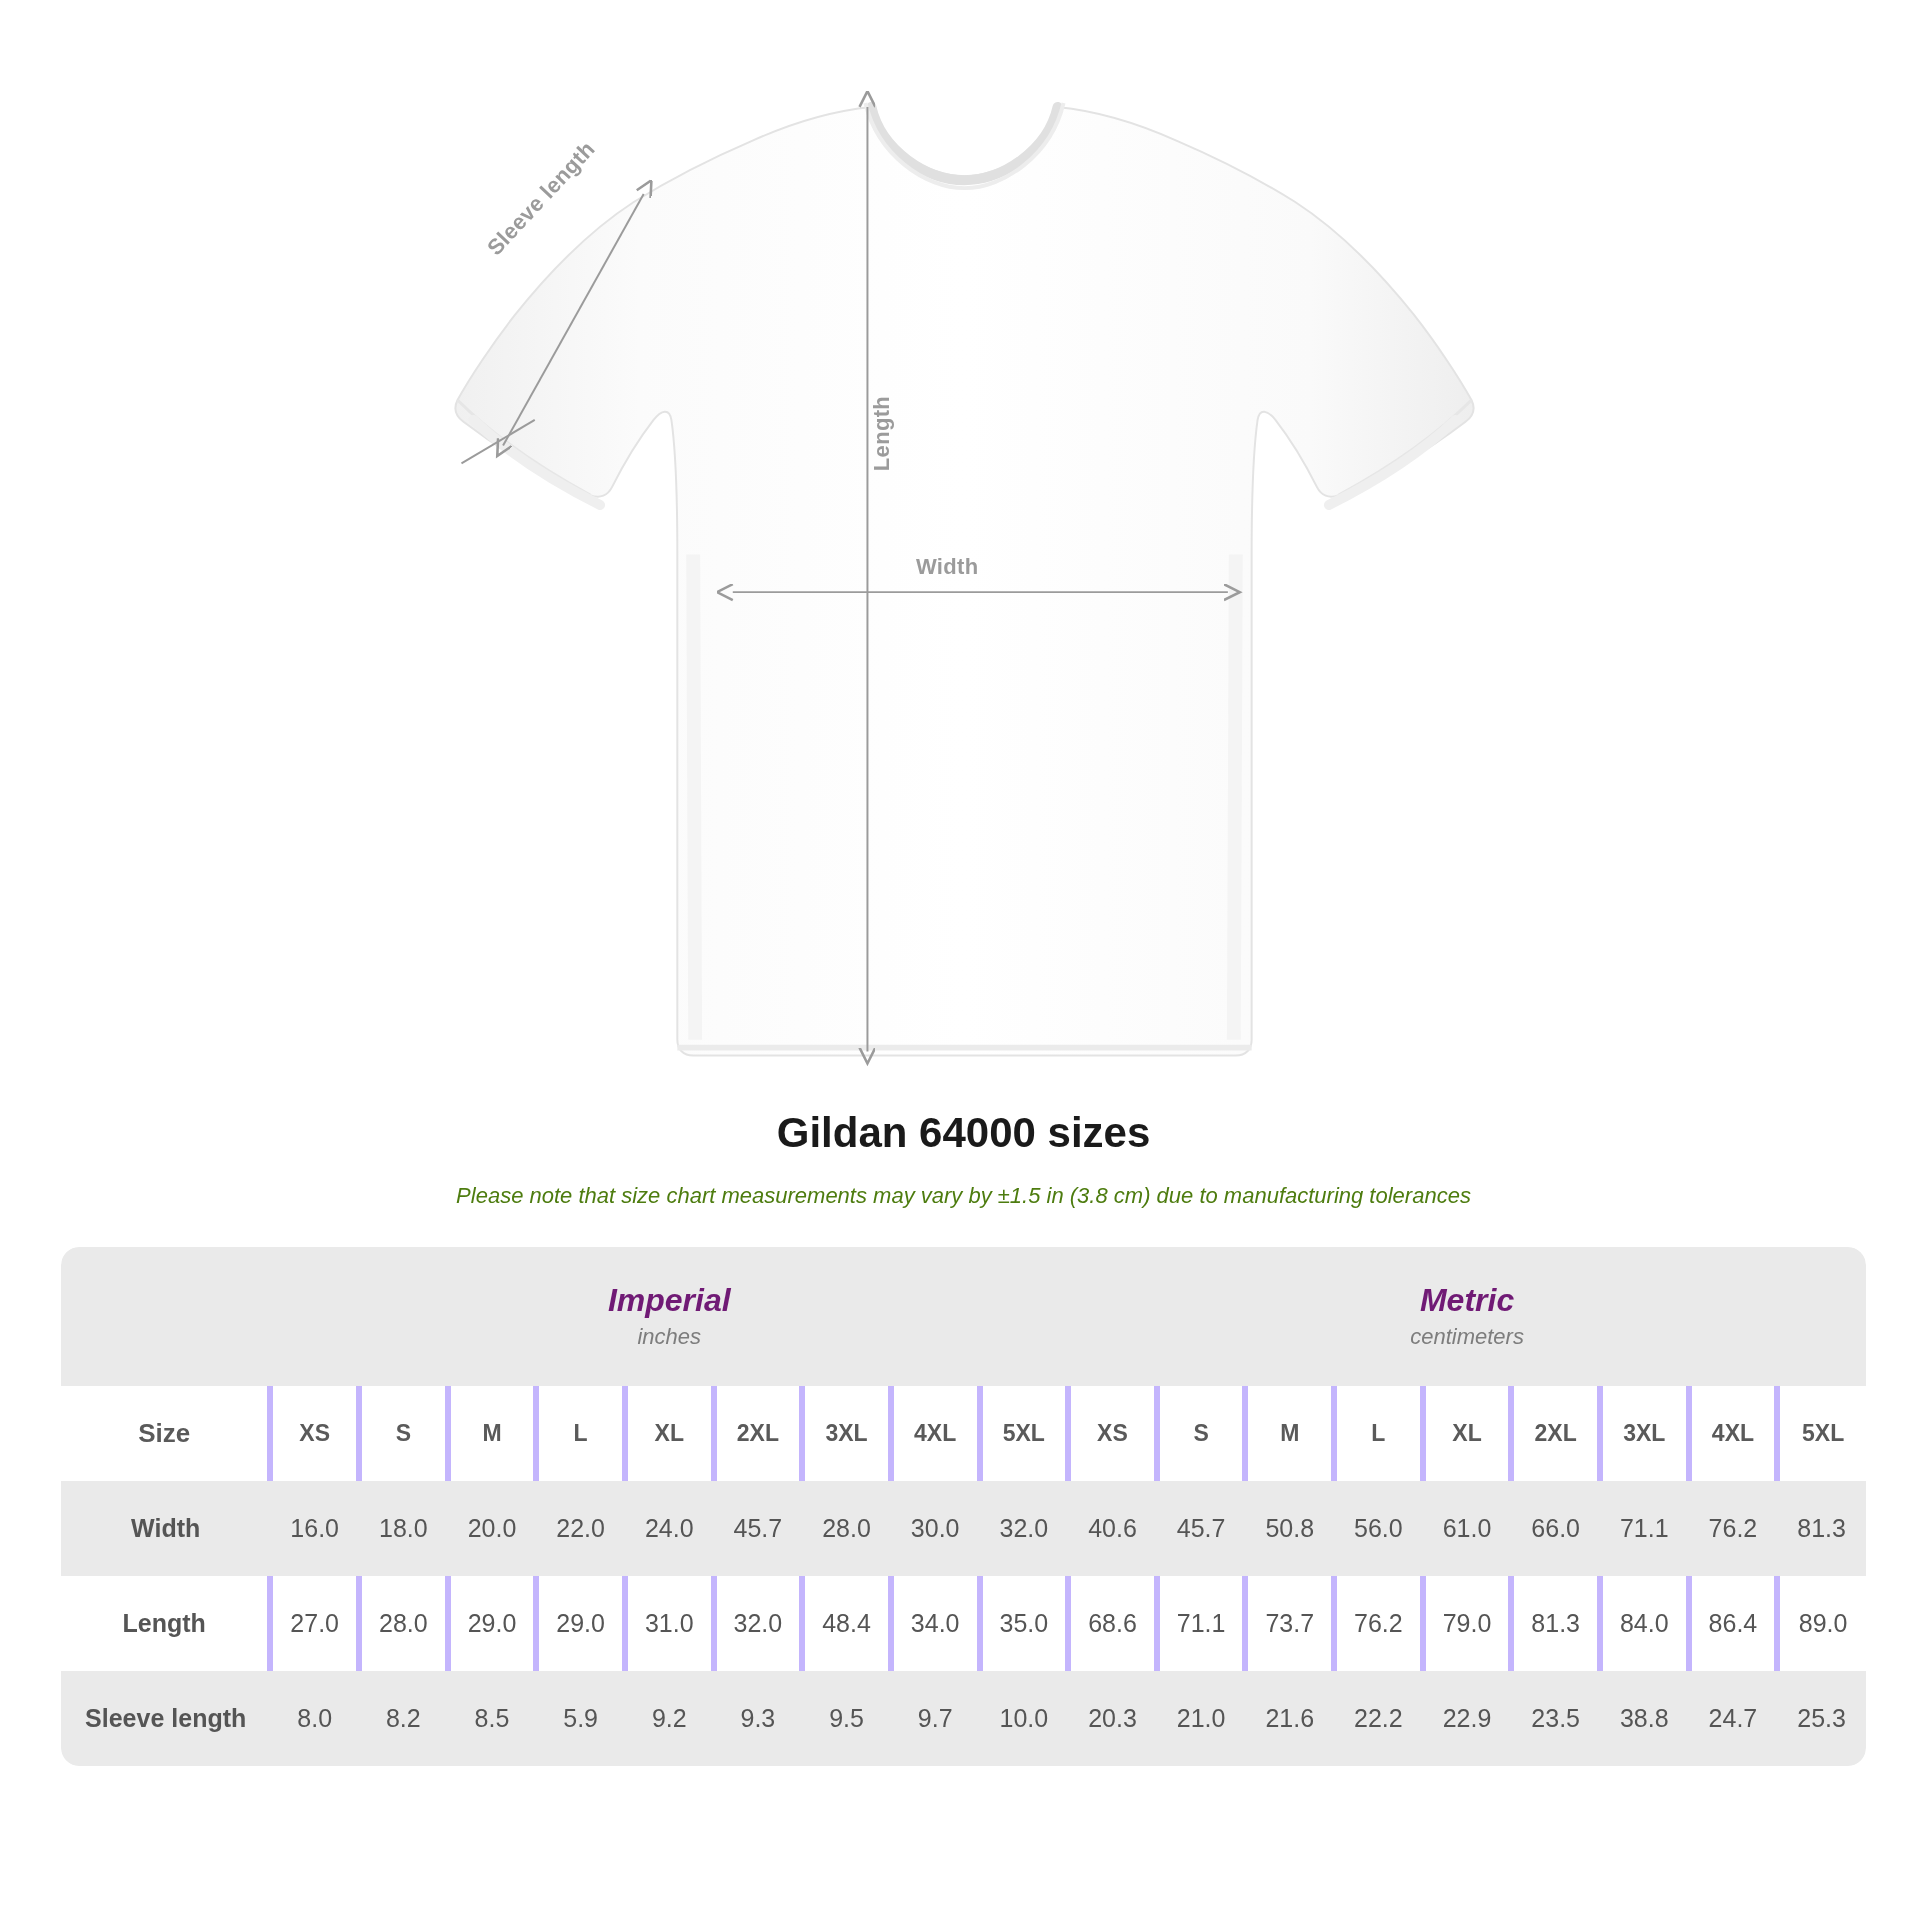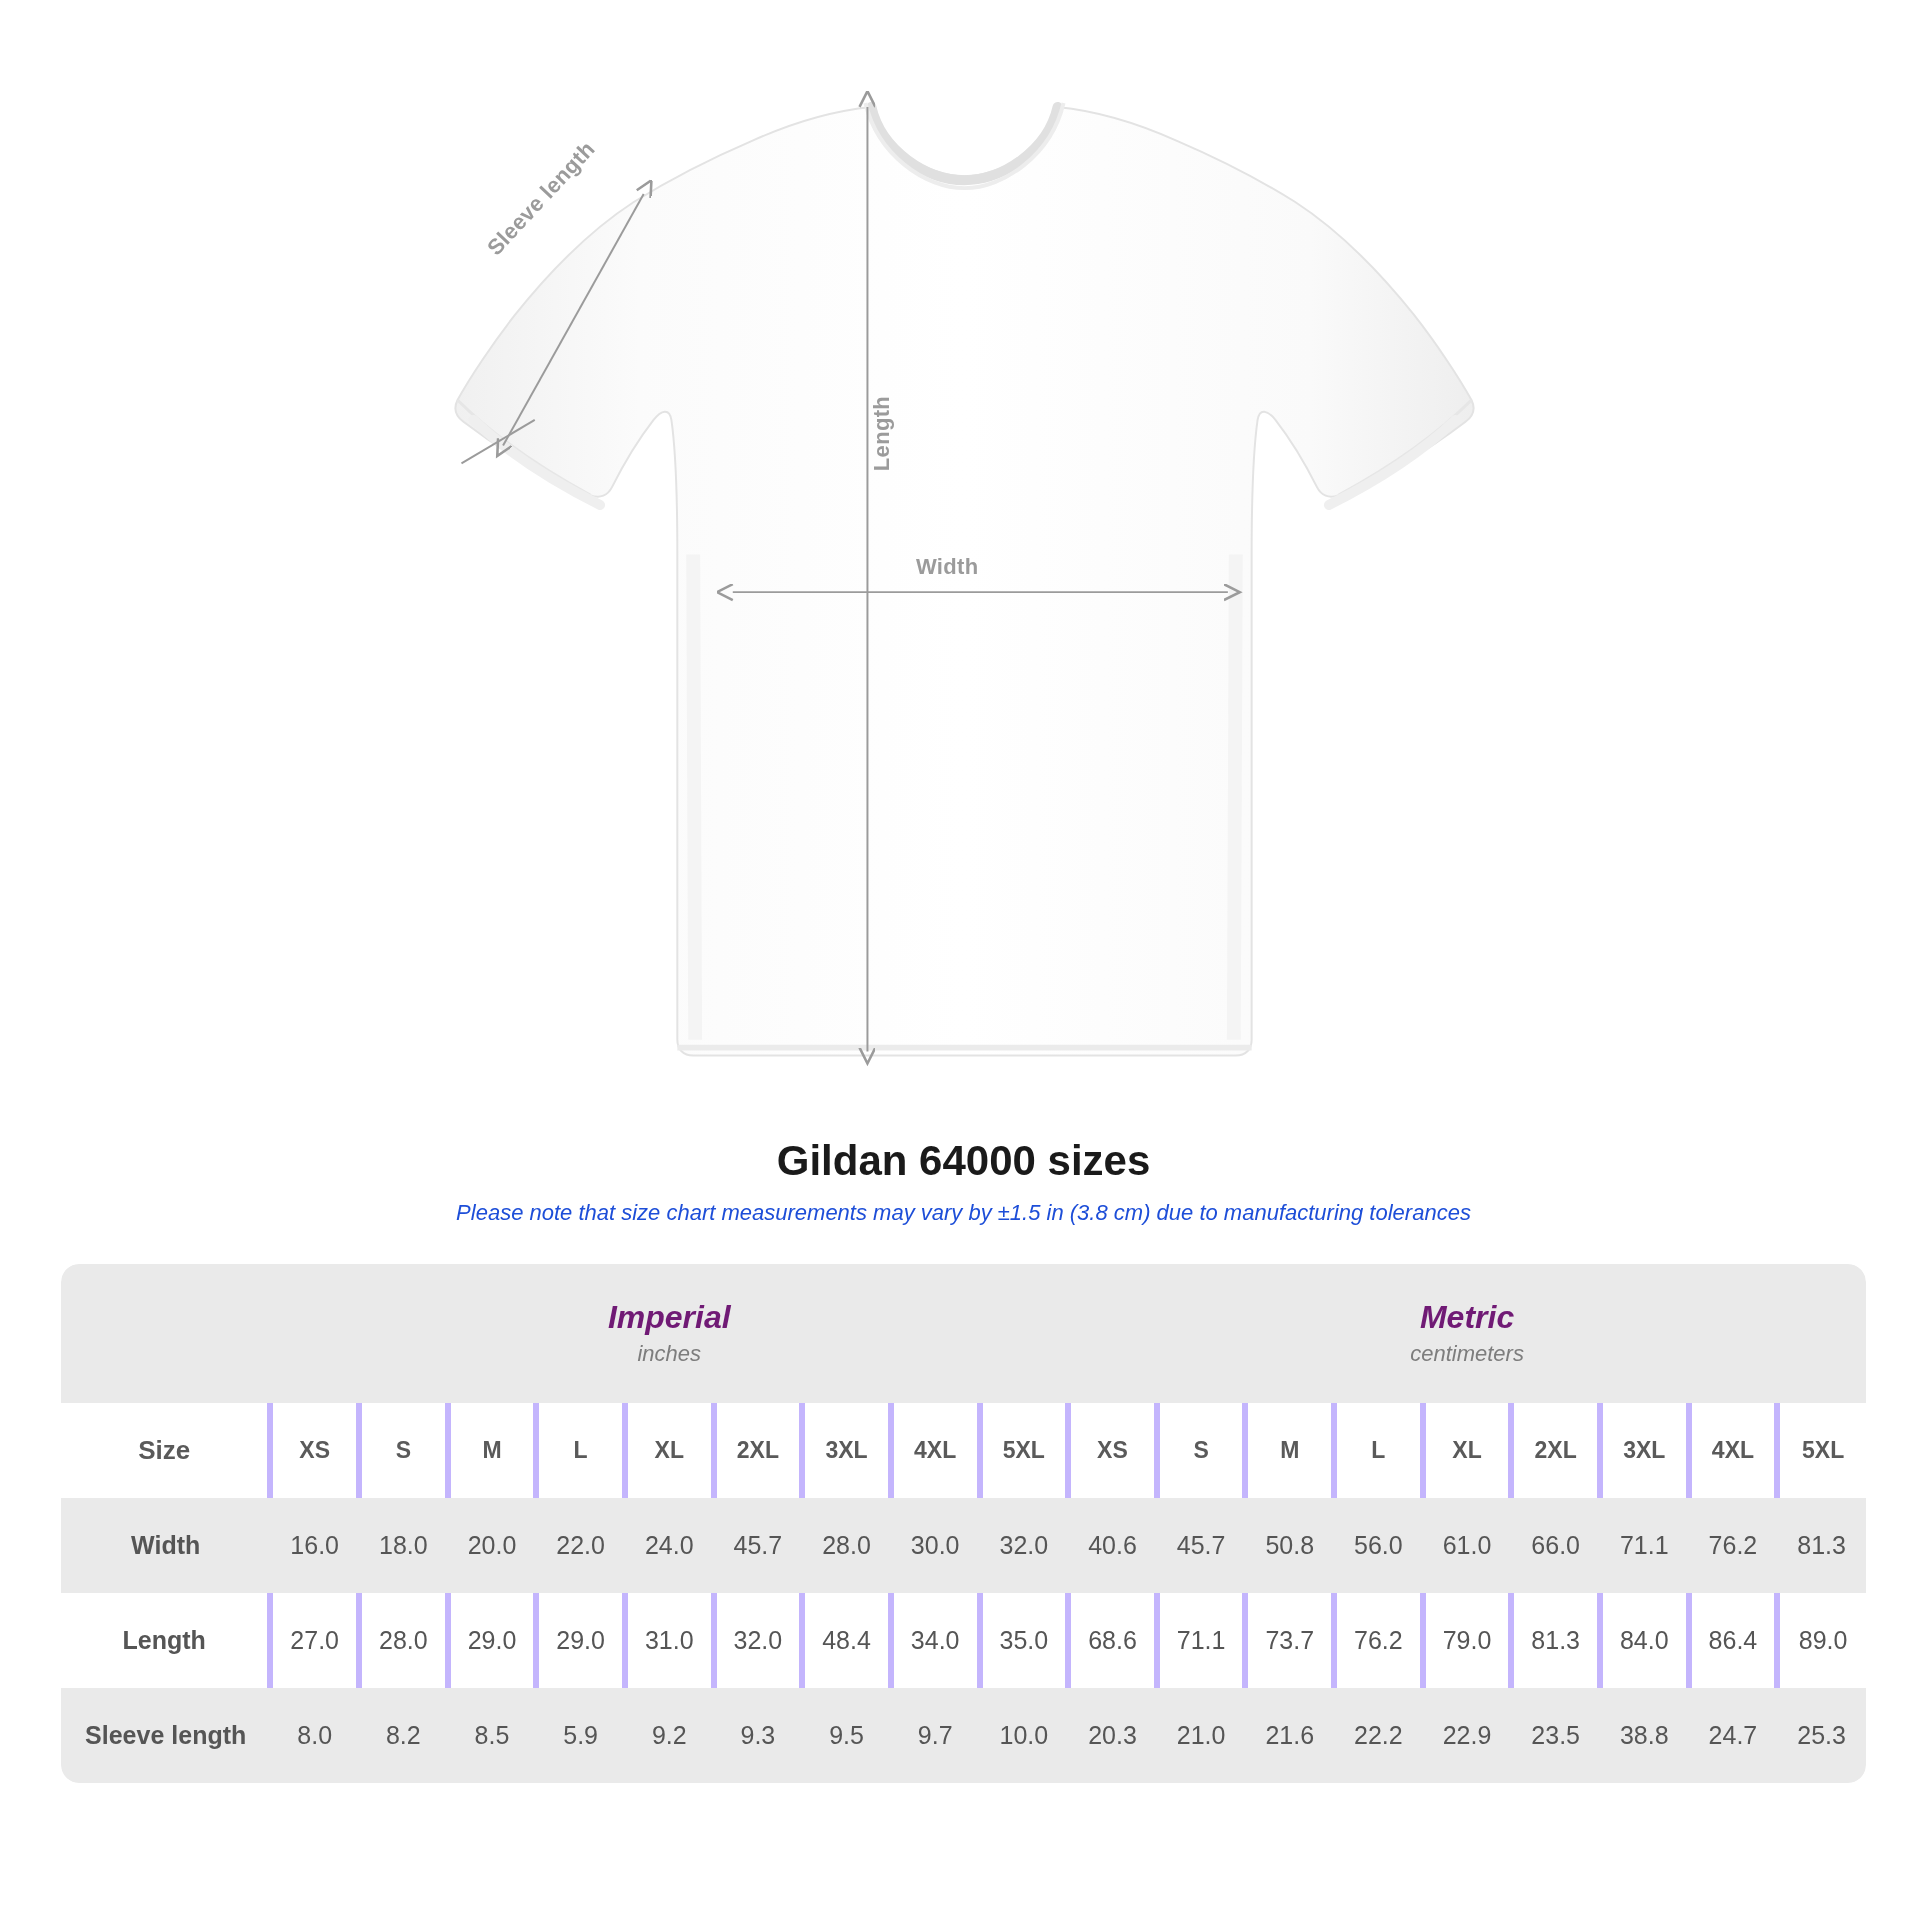--- a/index.html
+++ b/index.html
@@ -56,28 +56,27 @@
     transform-origin: left top;
     white-space: nowrap;
   }
 
   
   .chart-title {
     text-align: center;
     font-size: 42px;
     font-weight: bold;
     color: #1a1a1a;
-    margin-top: 28px;
   }
   .chart-note {
     text-align: center;
     font-size: 22px;
     font-style: italic;
-    color: #1d4ed8;
-    margin-top: 15px;
+    color: #4d7c0f;
+    margin-top: 26px;
   }
 
   
   .table-wrap {
     margin: 38px 61px 0 61px;
     border-radius: 18px;
     overflow: hidden;
   }
   table.size-table {
     width: 100%;

